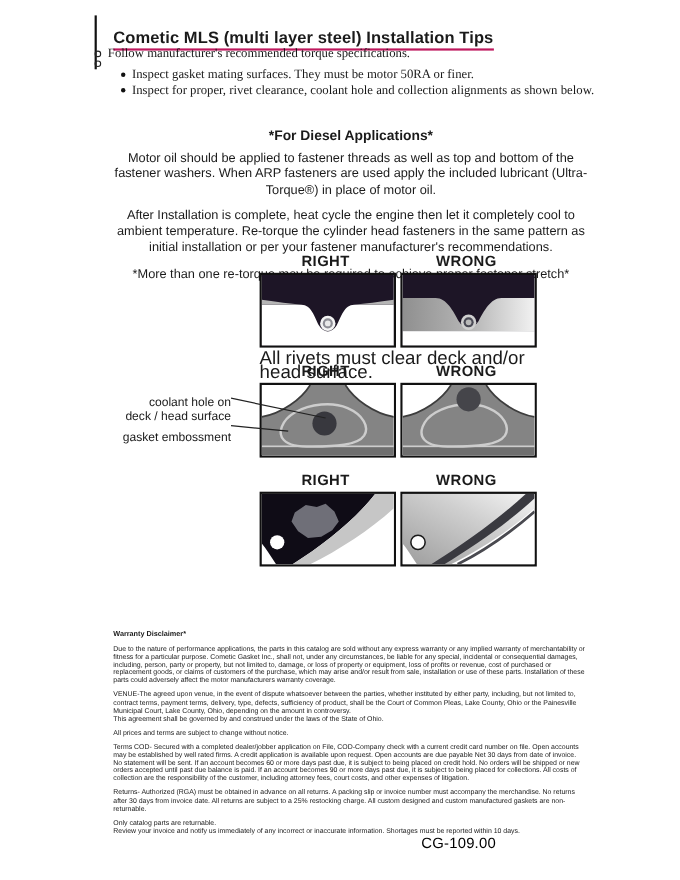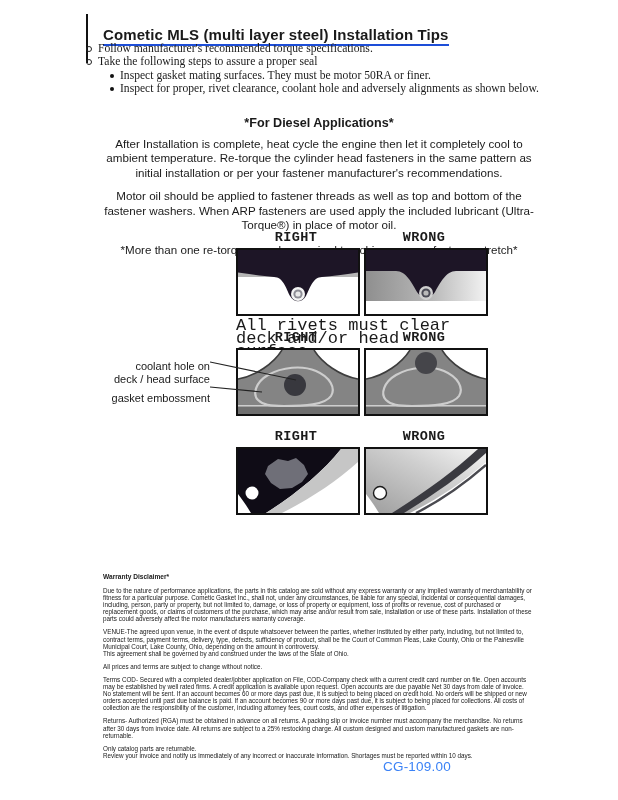--- a/index.html
+++ b/index.html
@@ -7,37 +7,37 @@
     width:618px;height:800px;background:#ffffff;position:relative;
     font-family:"Liberation Sans", sans-serif;color:#1a1a1a;overflow:hidden;
   }
   .abs{position:absolute;}
 
   
   .edge-mark{left:86px;top:14px;width:2px;height:49px;background:#111;}
 
   
   .title{left:103px;top:16px;font-size:15px;font-weight:700;letter-spacing:.1px;}
-  .title span{display:inline-block;border-bottom:2px solid #1d4ed8;padding-bottom:1px;}
+  .title span{display:inline-block;border-bottom:2px solid #be185d;padding-bottom:1px;}
 
   
   .tips{left:86px;top:42px;width:470px;font-size:11.6px;line-height:13.4px;}
   .b-row{display:flex;align-items:center;gap:6px;font-family:Liberation Serif, serif;}
   .b-row .dot-hollow{width:4px;height:4px;border:1px solid #222;border-radius:50%;flex:0 0 auto;}
   .sub{margin-left:24px;}
   .b-row .dot-filled{width:4px;height:4px;background:#111;border-radius:50%;flex:0 0 auto;}
 
   
   .diesel{left:103px;top:116px;width:432px;text-align:center;}
   .diesel h2{margin:0 0 7px 0;font-size:12.6px;font-weight:700;}
   .diesel p{margin:0 0 9px 0;font-size:11.6px;line-height:14.4px;}
   .diesel .note{margin-top:11px;}
 
   
-  .fig{width:248px;font-family:Liberation Mono, monospace;}
+  .fig{width:248px;}
   .fig-labels{display:flex;}
   .fig-labels span{display:block;width:120px;text-align:center;font-size:13.5px;font-weight:600;letter-spacing:.4px;}
   .fig-labels span + span{margin-left:8px;}
   .fig-boxes{display:flex;margin-top:3px;}
   .fig-box{width:120px;height:64px;border:2px solid #111;box-sizing:content-box;}
   .fig-box + .fig-box{margin-left:4px;}
   .fig-box svg{display:block;width:120px;height:64px;}
   .fig-caption{margin-top:4px;font-size:17px;line-height:12.8px;white-space:pre-line;}
   #fig1{left:236px;top:230px;}
   #fig2{left:236px;top:330px;}
@@ -48,52 +48,51 @@
   #lbl-coolant{left:92px;top:347px;width:118px;}
   #lbl-emboss{left:78px;top:379px;width:132px;}
   #connector-lines{left:210px;top:350px;width:100px;height:50px;}
 
   
   .legal{left:103px;top:573px;width:430px;color:#202020;}
   .legal h3{margin:0 0 7px 0;font-size:6.6px;font-weight:700;}
   .legal p{margin:0 0 6px 0;font-size:6.3px;line-height:7.1px;white-space:pre-line;}
 
   
-  .footer-code{left:383px;top:759px;font-size:13.5px;letter-spacing:.2px;color:#3b82f6;}
+  .footer-code{left:383px;top:759px;font-size:13.5px;letter-spacing:.2px;color:#000000;}
 </style>
 </head>
 <body>
 
 <div class="abs edge-mark"></div>
 
 <h1 class="abs title"><span>Cometic MLS (multi layer steel) Installation Tips</span></h1>
 
 <div class="abs tips">
   <div class="b-row">
     <span class="dot-hollow"></span>
     <span>Follow manufacturer's recommended torque specifications.</span>
   </div>
   <div class="b-row">
     <span class="dot-hollow"></span>
-    <span>Take the following steps to assure a proper seal</span>
   </div>
   <div class="b-row sub">
     <span class="dot-filled"></span>
     <span>Inspect gasket mating surfaces.  They must be motor 50RA or finer.</span>
   </div>
   <div class="b-row sub">
     <span class="dot-filled"></span>
-    <span>Inspect for proper, rivet clearance, coolant hole and adversely alignments as shown below.</span>
+    <span>Inspect for proper, rivet clearance, coolant hole and collection alignments as shown below.</span>
   </div>
 </div>
 
 <div class="abs diesel">
   <h2>*For Diesel Applications*</h2>
+  <p>Motor oil should be applied to fastener threads as well as top and bottom of the fastener washers. When ARP fasteners are used apply the included lubricant (Ultra-Torque®) in place of motor oil.</p>
   <p>After Installation is complete, heat cycle the engine then let it completely cool to ambient temperature. Re-torque the cylinder head fasteners in the same pattern as initial installation or per your fastener manufacturer's recommendations.</p>
-  <p>Motor oil should be applied to fastener threads as well as top and bottom of the fastener washers. When ARP fasteners are used apply the included lubricant (Ultra-Torque®) in place of motor oil.</p>
   <p class="note">*More than one re-torque may be required to achieve proper fastener stretch*</p>
 </div>
 
 <div id="fig1" class="abs fig">
   <div class="fig-labels">
     <span>RIGHT</span>
     <span>WRONG</span>
   </div>
   <div class="fig-boxes">
     <div class="fig-box">

